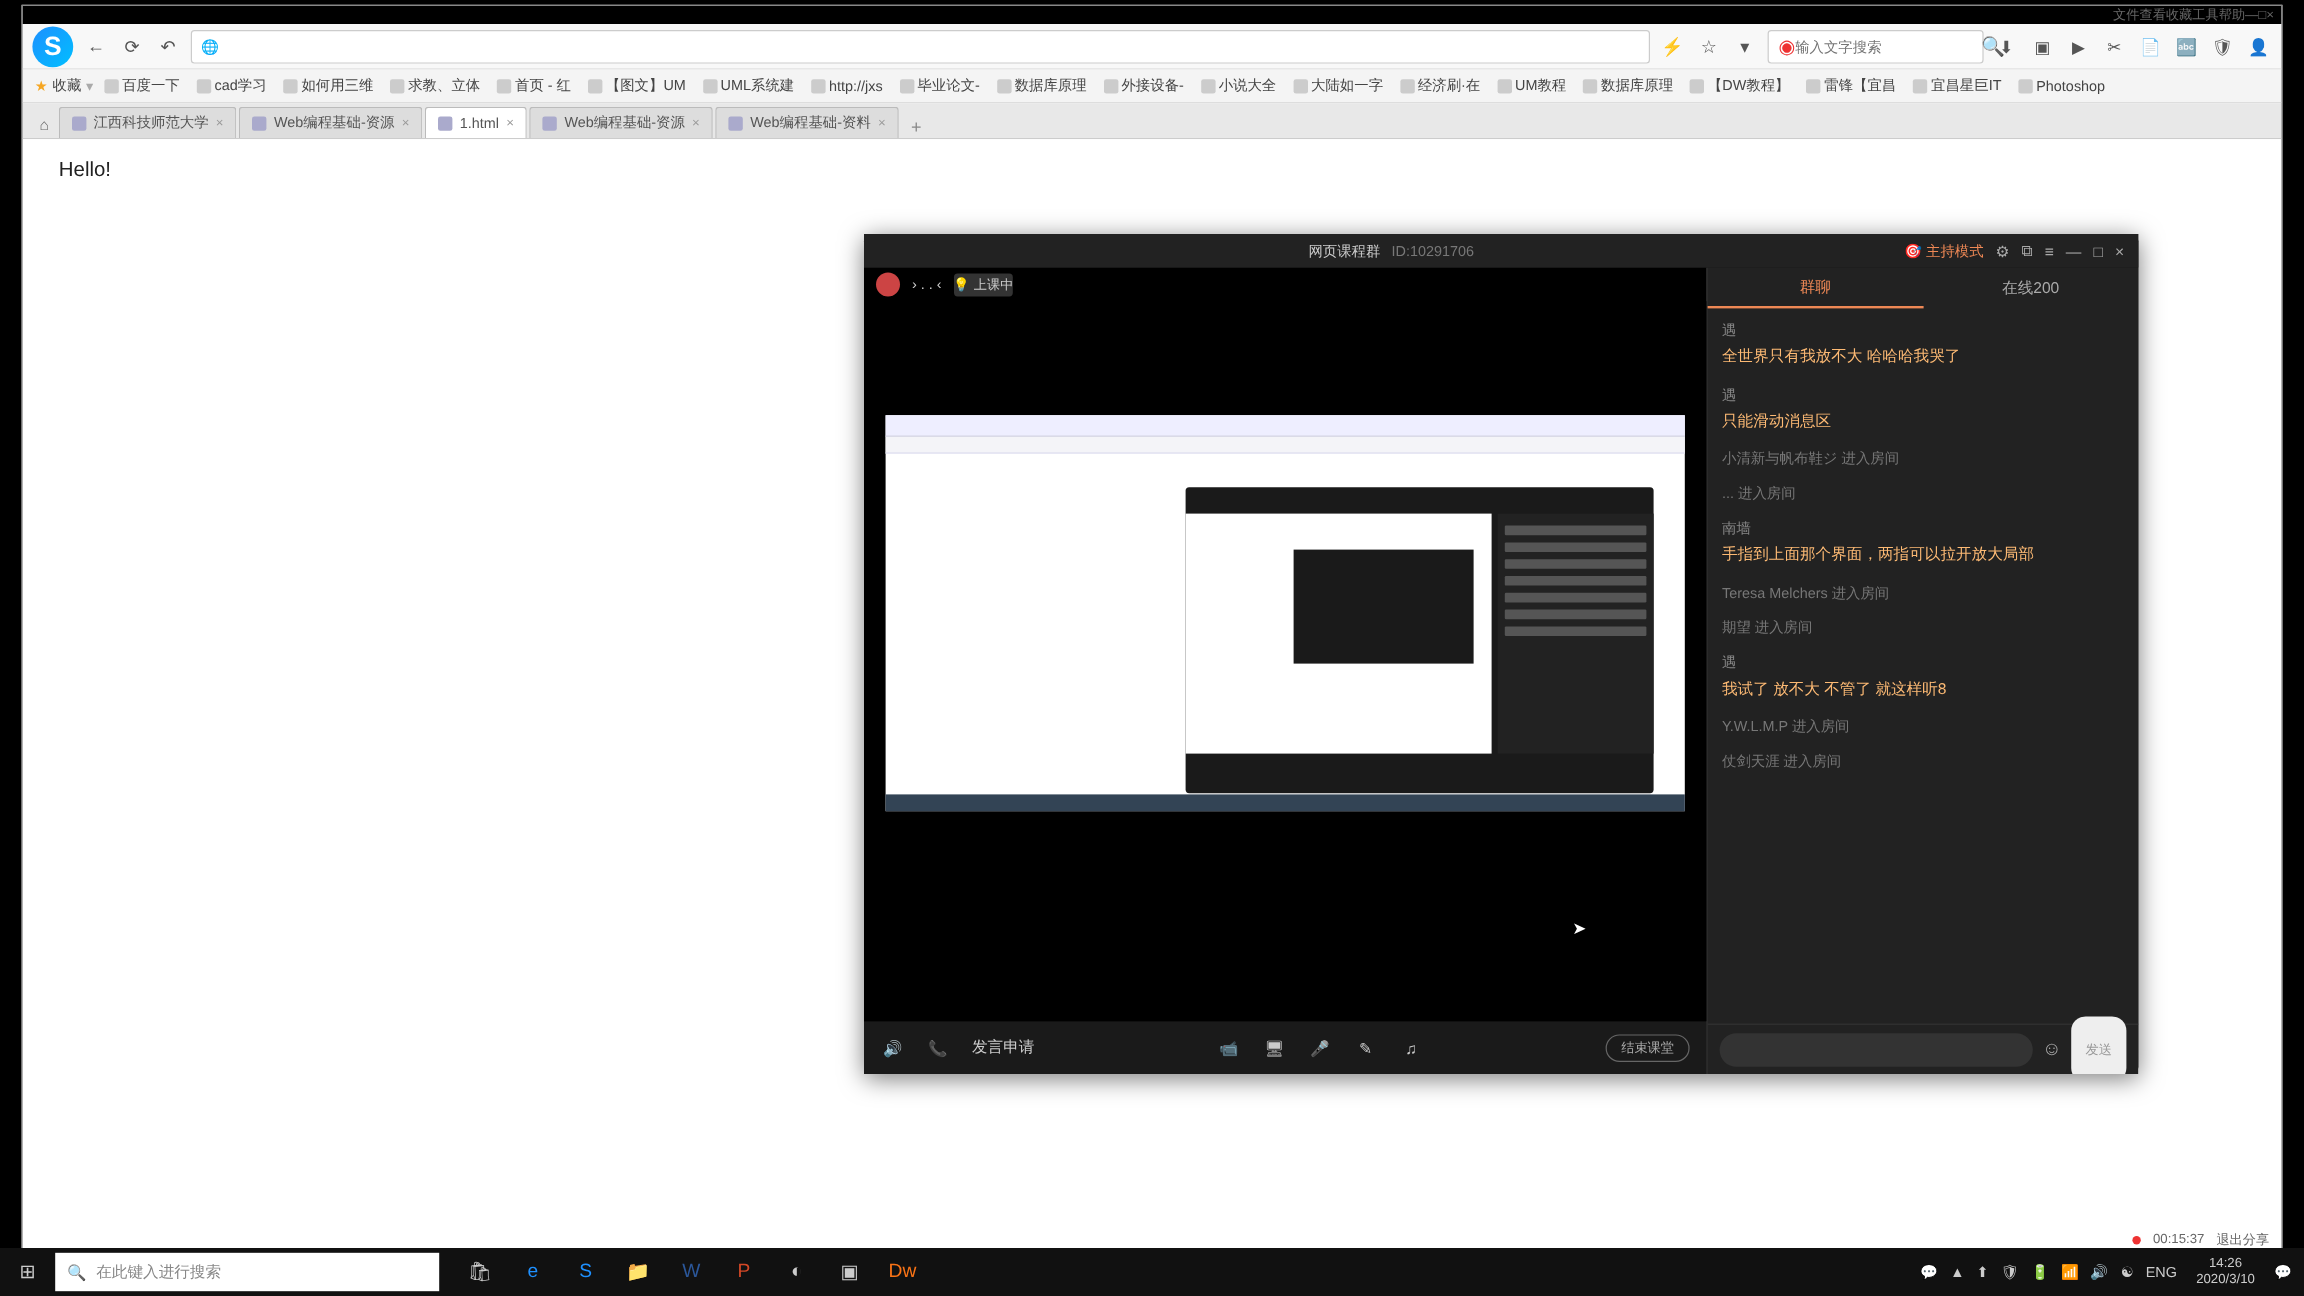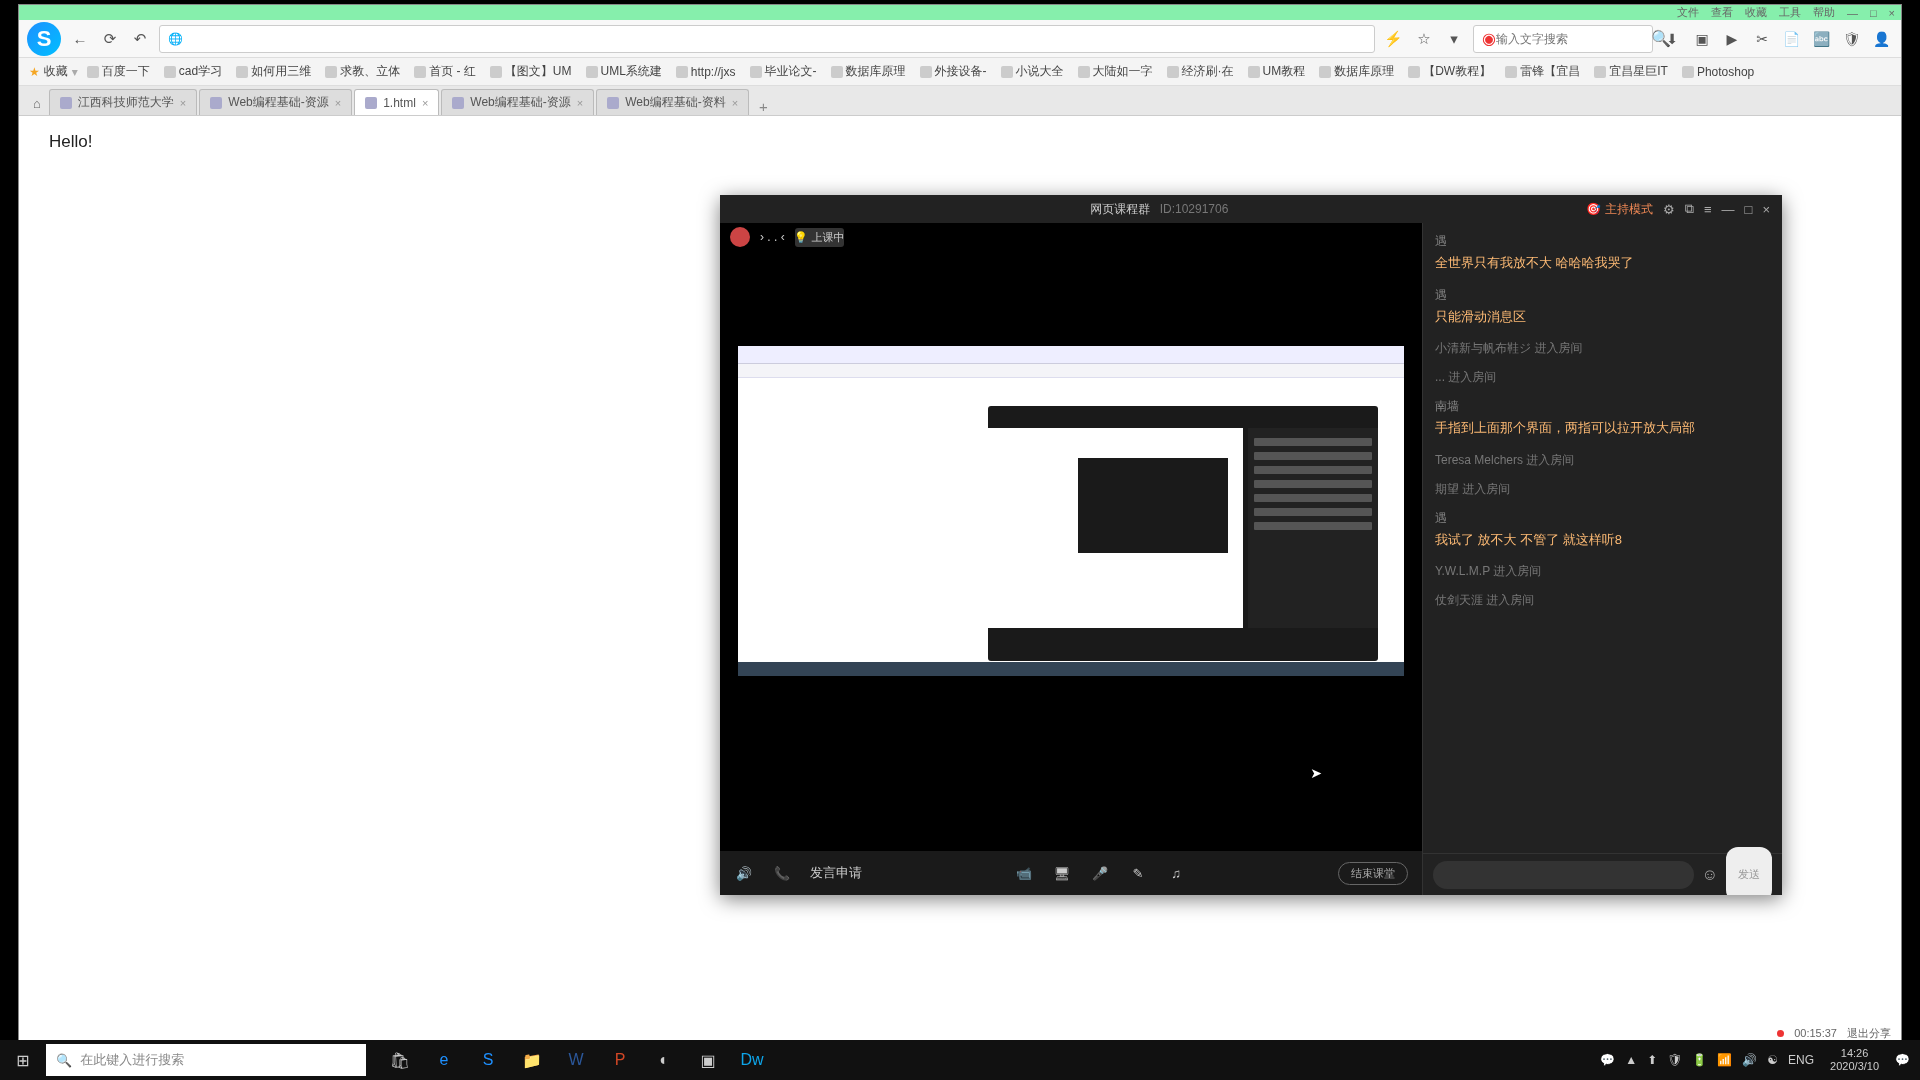--- a/index.html
+++ b/index.html
@@ -1,18 +1,18 @@
 <!DOCTYPE html>
 <html><head>
 <meta charset="utf-8">
 <style>
 * { margin: 0; padding: 0; box-sizing: border-box; font-family: "Microsoft YaHei", Arial, sans-serif; }
 body { width: 1920px; height: 1080px; background: #000; overflow: hidden; position: relative; }
 .browser { position: absolute; top: 4px; left: 18px; right: 18px; bottom: 36px; background: #fff; border: 1px solid #888; }
-.title-area { height: 15px; background: #86efac; display: flex; justify-content: flex-end; align-items: center; padding: 0 6px; gap: 12px; font-size: 11px; color: #666; }
+.title-area { height: 15px; background: #000000; display: flex; justify-content: flex-end; align-items: center; padding: 0 6px; font-size: 11px; color: #666; }
 .title-area span { cursor: pointer; }
 .addr-row { height: 38px; background: #f8f8f8; display: flex; align-items: center; padding: 0 8px; gap: 8px; border-bottom: 1px solid #ddd; }
 .logo-s { width: 34px; height: 34px; border-radius: 50%; background: linear-gradient(135deg,#1e90ff,#00bfff); color: #fff; display: flex; align-items: center; justify-content: center; font-size: 22px; font-weight: bold; }
 .nav-ico { width: 22px; height: 22px; display: flex; align-items: center; justify-content: center; color: #555; font-size: 15px; cursor: pointer; }
 .addr-bar { flex: 1; height: 28px; border: 1px solid #ccc; border-radius: 3px; display: flex; align-items: center; padding: 0 8px; background: #fff; }
 .addr-bar .globe { color: #888; font-size: 12px; margin-right: 6px; }
 .addr-bar input { flex: 1; border: none; outline: none; font-size: 13px; color: #333; }
 .search-box { width: 180px; height: 28px; border: 1px solid #ccc; border-radius: 3px; display: flex; align-items: center; padding: 0 8px; background: #fff; }
 .search-box input { flex: 1; border: none; outline: none; font-size: 12px; color: #999; }
 .tool-ico { width: 22px; height: 22px; display: flex; align-items: center; justify-content: center; font-size: 14px; color: #555; cursor: pointer; }
@@ -307,20 +307,24 @@
         <span class="ctrl-ico">📹</span>
         <span class="ctrl-ico">🖥</span>
         <span class="ctrl-ico">🎤</span>
         <span class="ctrl-ico">✎</span>
         <span class="ctrl-ico">♫</span>
         <span class="sp"></span>
         <span class="end-btn">结束课堂</span>
       </div>
     </div>
     <div class="chat-side">
+      <div class="chat-tabs">
+        <div class="chat-tab active">群聊</div>
+        <div class="chat-tab">在线200</div>
+      </div>
       <div class="msgs" id="msg-list">
           <div class="msg">
             <div class="u">遇</div>
             <div class="t">全世界只有我放不大 哈哈哈我哭了</div>
           </div>
           <div class="msg">
             <div class="u">遇</div>
             <div class="t">只能滑动消息区</div>
           </div>
           <div class="sys-msg">小清新与帆布鞋ジ 进入房间</div>
@@ -355,21 +359,21 @@
   </div>
   <div class="tb-apps">
     <div class="tb-app">🛍</div>
     <div class="tb-app" style="color:#1e90ff">e</div>
     <div class="tb-app" style="color:#1e90ff">S</div>
     <div class="tb-app">📁</div>
     <div class="tb-app" style="color:#2b579a">W</div>
     <div class="tb-app" style="color:#d24726">P</div>
     <div class="tb-app">◐</div>
     <div class="tb-app">▣</div>
-    <div class="tb-app" style="color:#0ea5e9">Dw</div>
+    <div class="tb-app" style="color:#f97316">Dw</div>
   </div>
   <div class="tb-sp"></div>
   <div class="tray">
     <span>💬</span>
     <span>▲</span>
     <span>⬆</span>
     <span>🛡</span>
     <span>🔋</span>
     <span>📶</span>
     <span>🔊</span>

